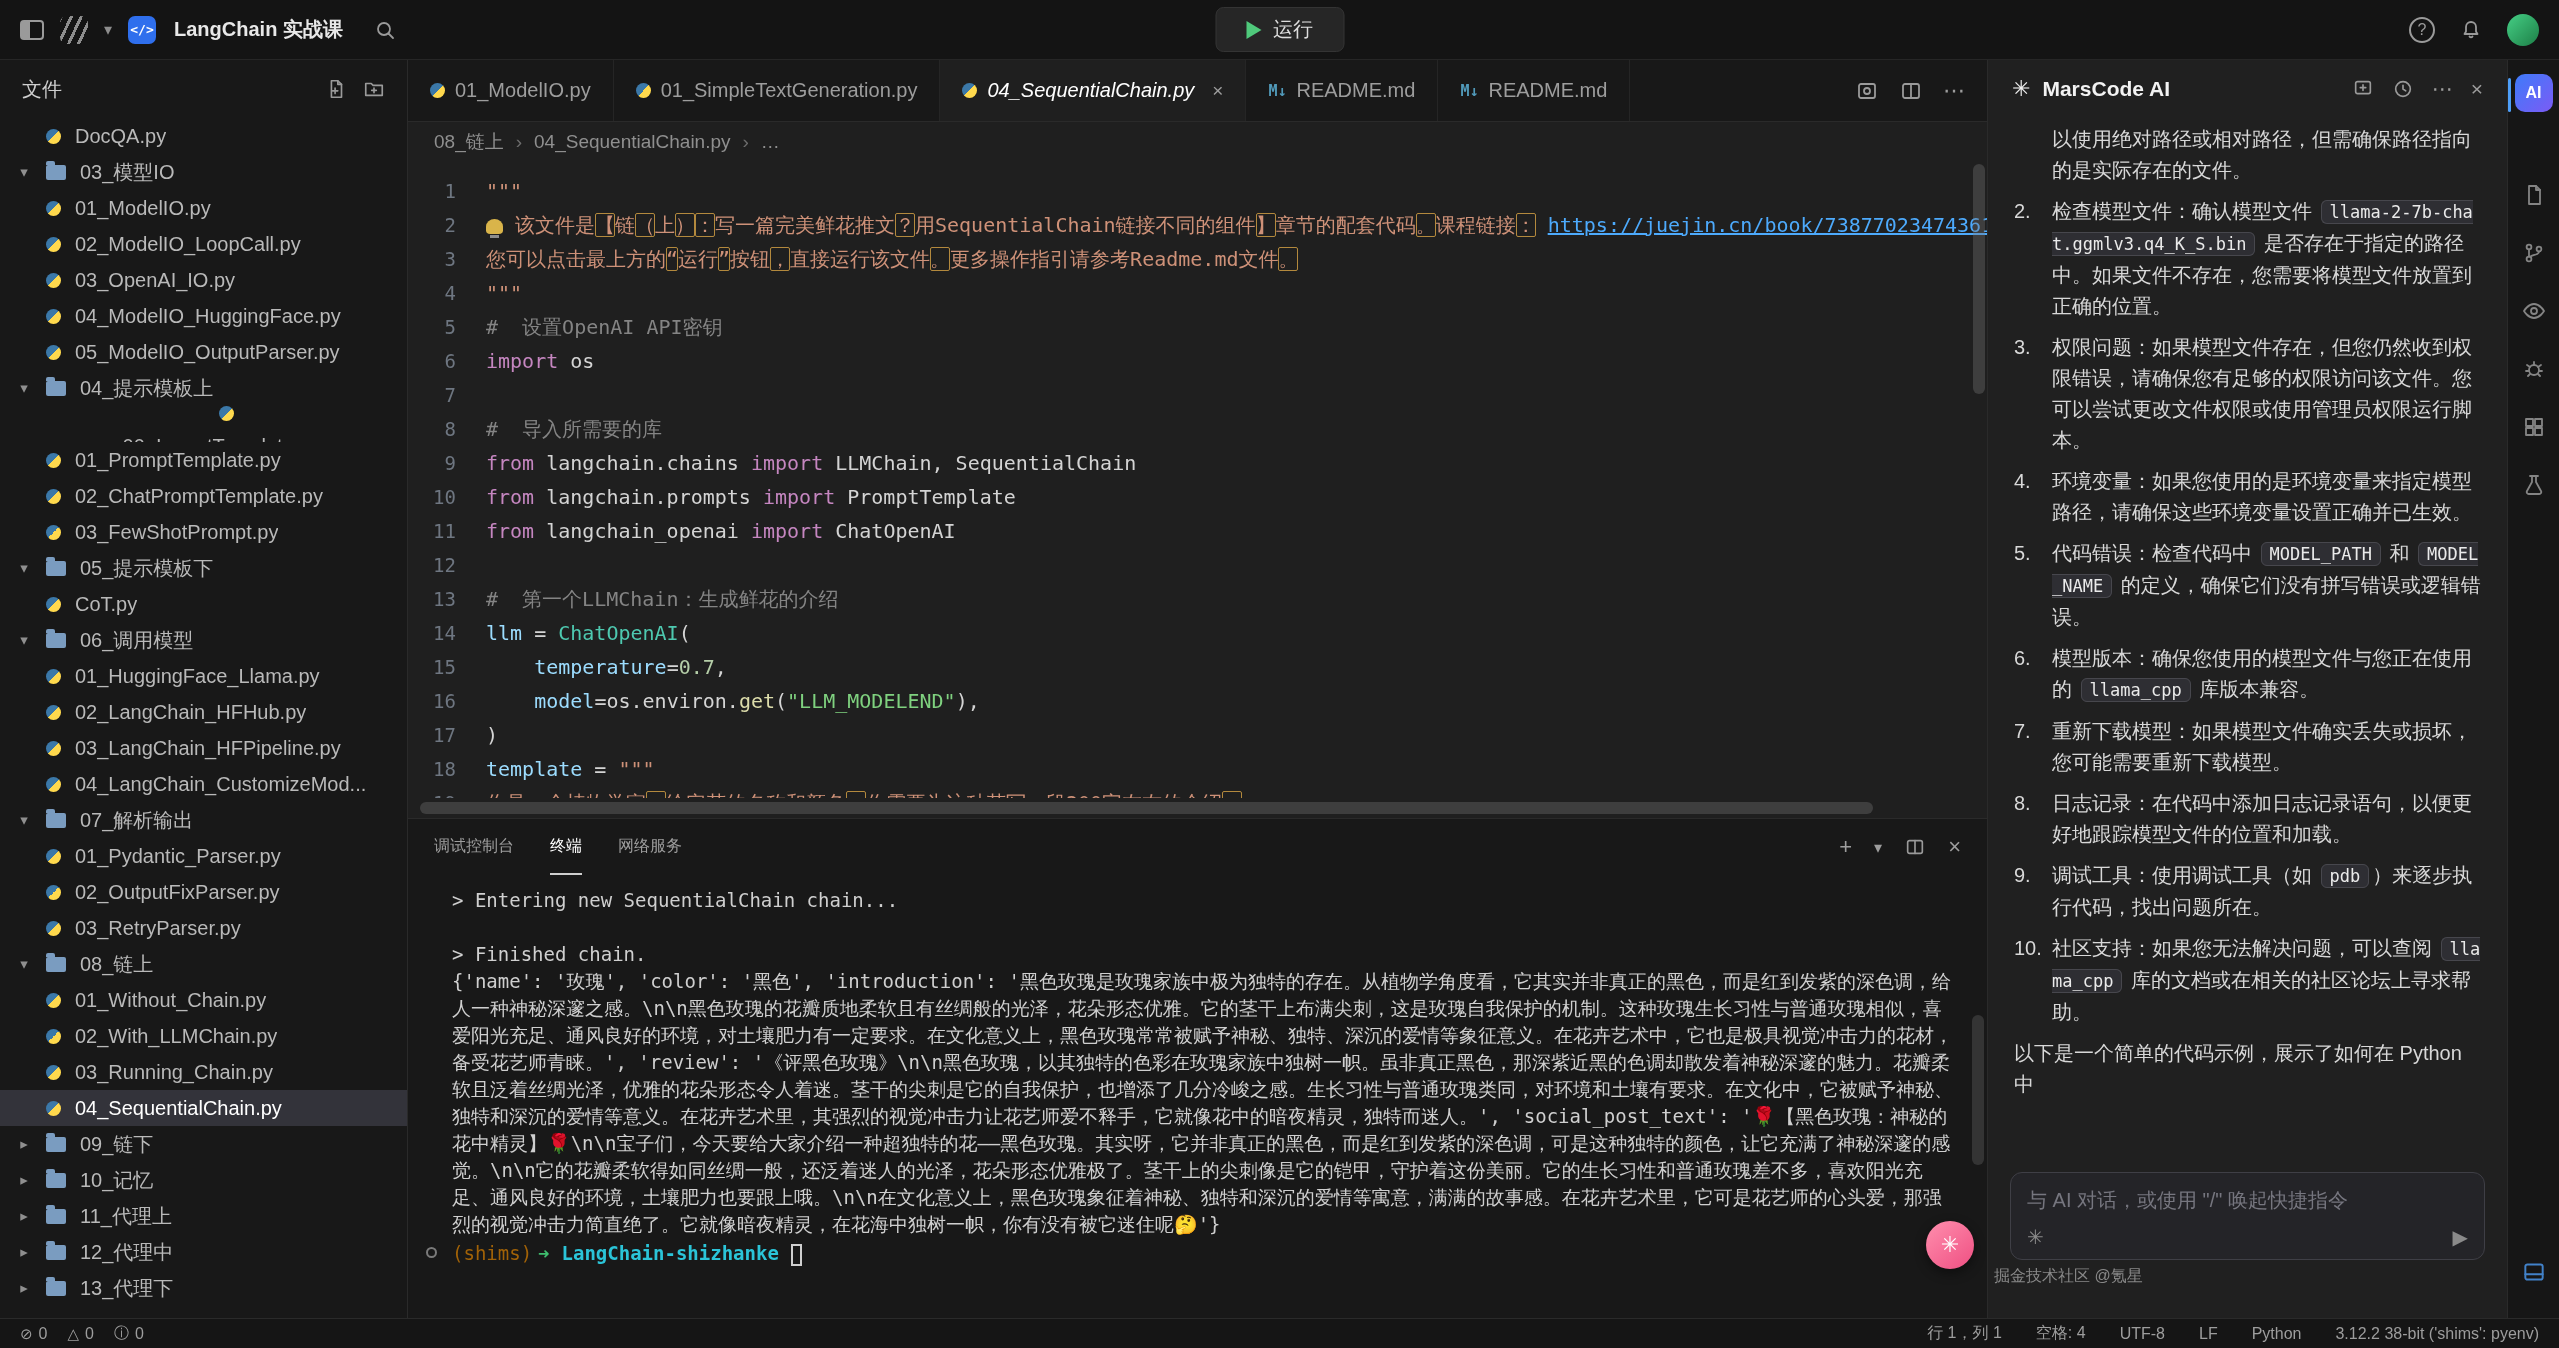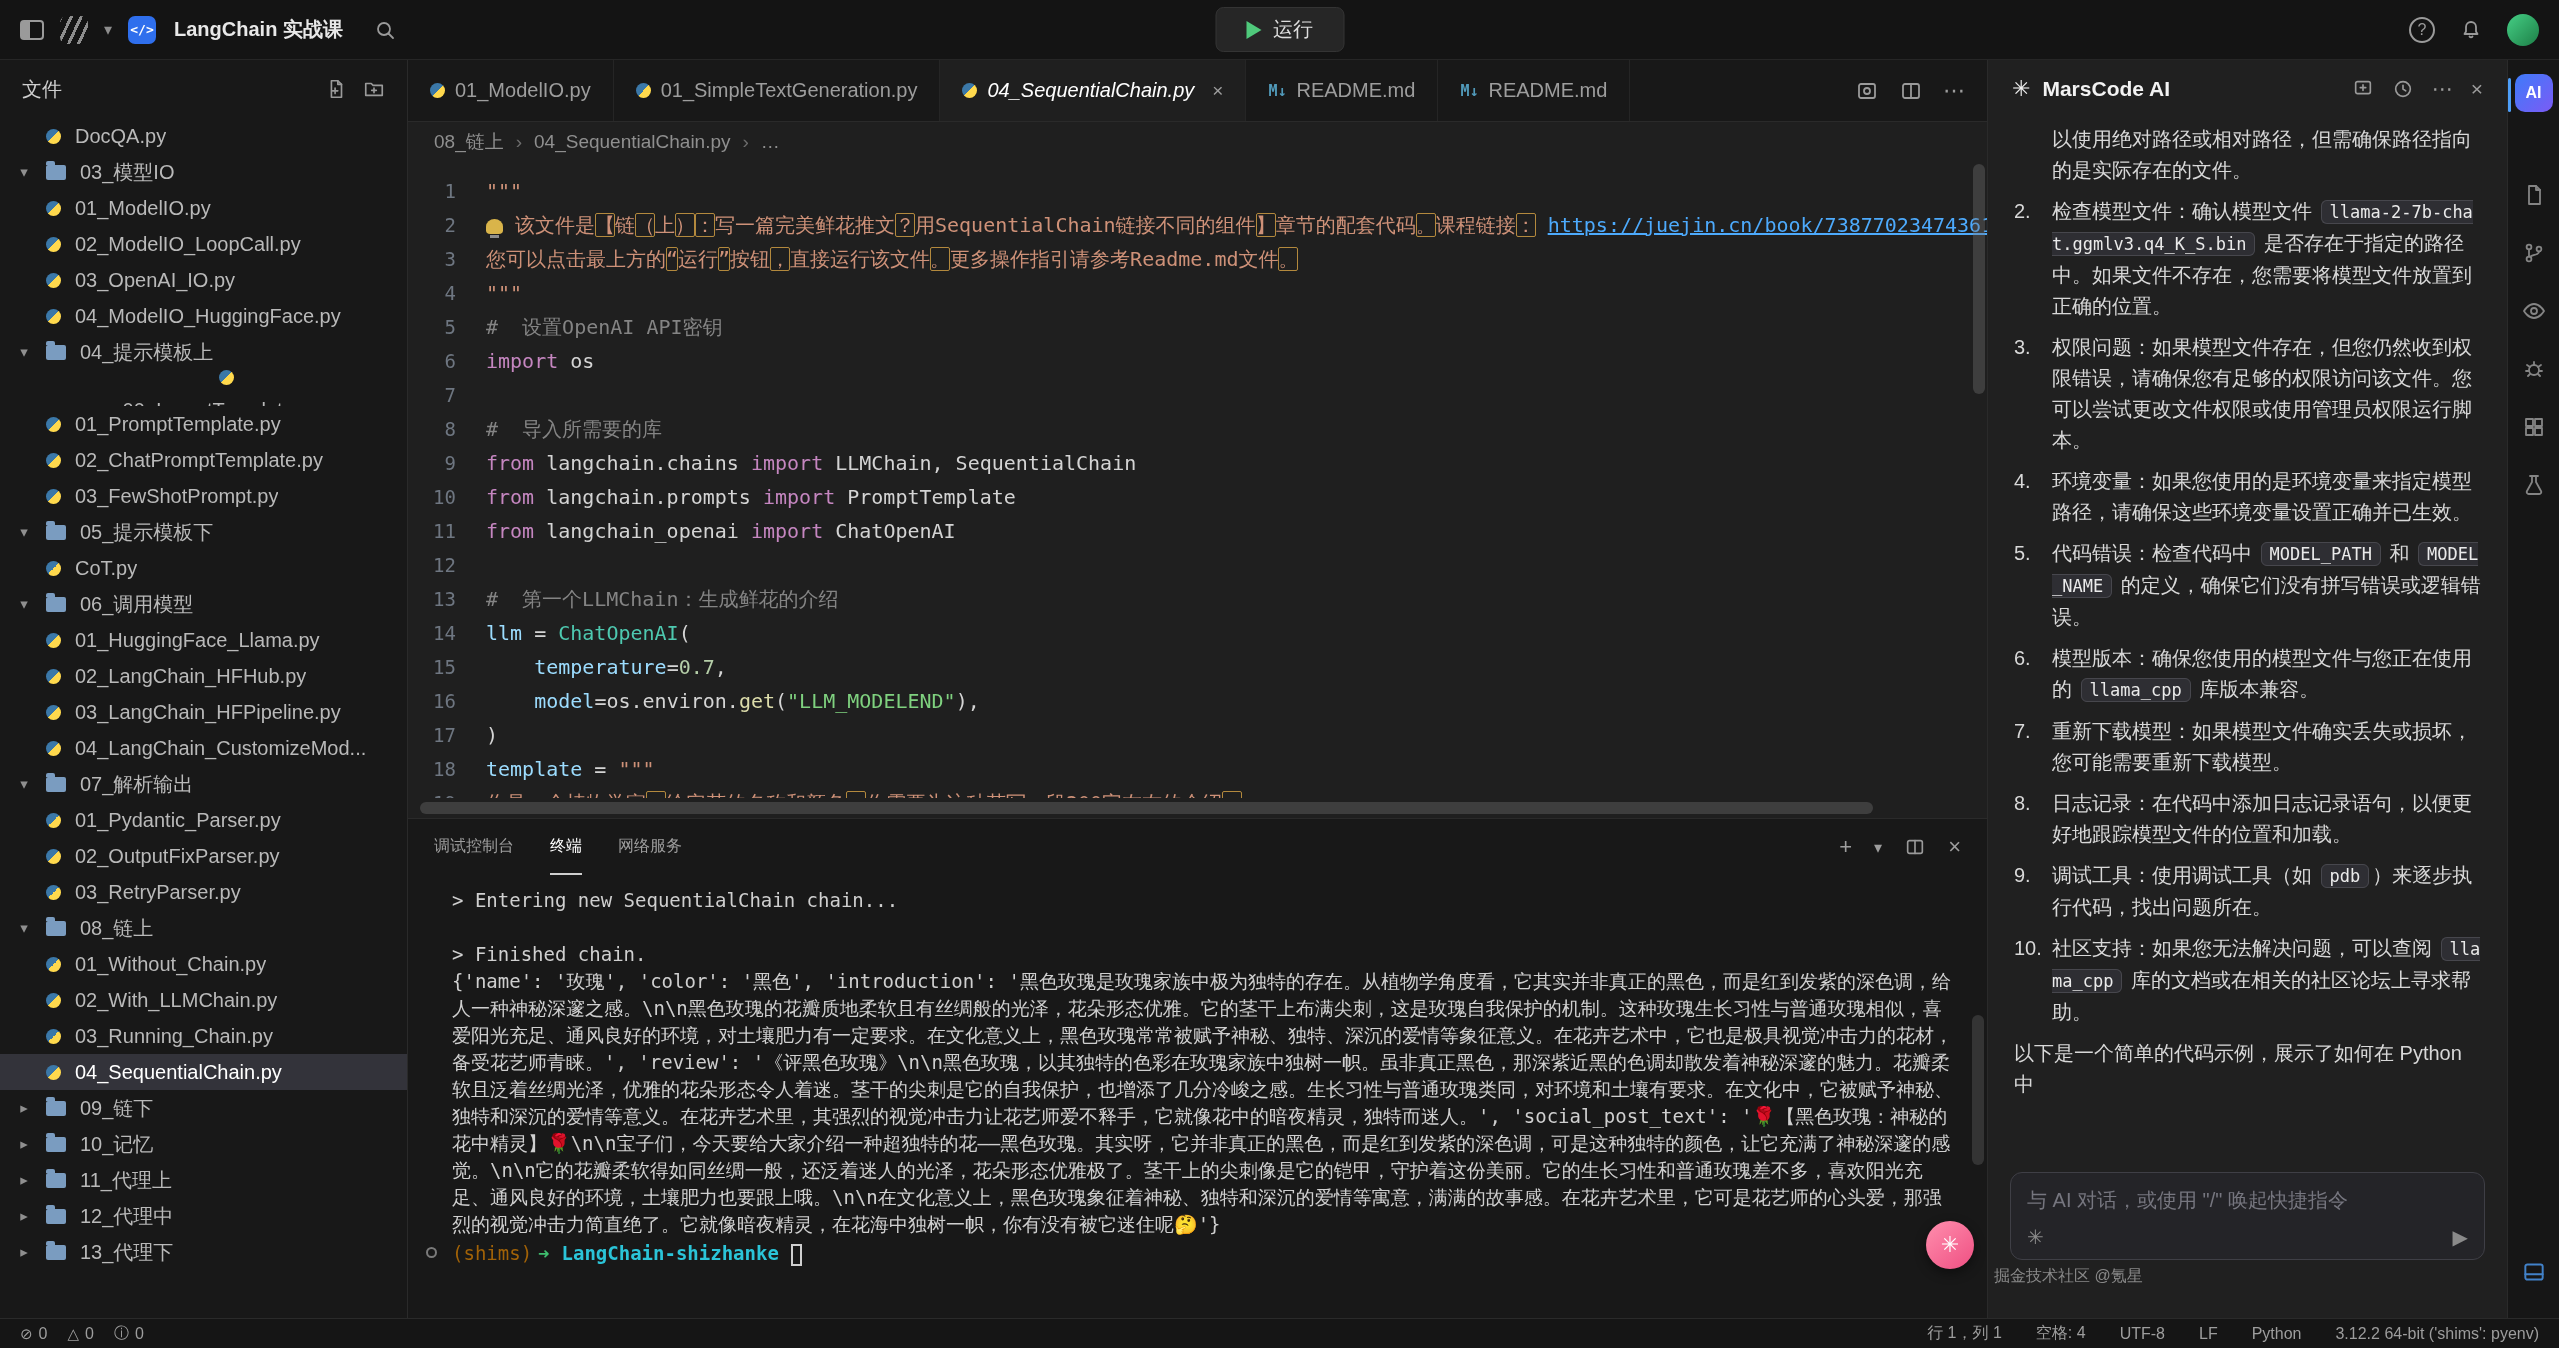--- a/index.html
+++ b/index.html
@@ -194,20 +194,24 @@
             <span class="pydot" data-interactable="false"></span>
             <span class="tlabel" data-interactable="false">02_ModelIO_LoopCall.py</span>
           </div>
           <div class="trow" data-interactable="true" style="padding-left: 46px;">
             <span class="pydot" data-interactable="false"></span>
             <span class="tlabel" data-interactable="false">03_OpenAI_IO.py</span>
           </div>
           <div class="trow" data-interactable="true" style="padding-left: 46px;">
             <span class="pydot" data-interactable="false"></span>
             <span class="tlabel" data-interactable="false">04_ModelIO_HuggingFace.py</span>
+          </div>
+          <div class="trow" data-interactable="true" style="padding-left: 46px;">
+            <span class="pydot" data-interactable="false"></span>
+            <span class="tlabel" data-interactable="false">05_ModelIO_OutputParser.py</span>
           </div>
           <div class="trow" data-interactable="true" style="padding-left: 16px;">
             <span class="chev" data-interactable="false">▾</span>
             <span class="fold-ic" data-interactable="false"></span>
             <span class="tlabel" data-interactable="false">04_提示模板上</span>
           </div>
           <div class="trow" data-interactable="true" style="padding-left: 46px; flex-direction: column;">
             <span class="pydot" data-interactable="false"></span>
             <span class="tlabel" data-interactable="false">00_ImportTemplates.py</span>
           </div>
@@ -567,19 +571,19 @@
           <span class="sb-glyph" data-interactable="false">ⓘ</span>
           <span data-interactable="false">0</span>
         </span>
       </span>
     <span id="sb-right">
         <span class="sb-item" data-interactable="true">行 1，列 1</span>
         <span class="sb-item" data-interactable="true">空格: 4</span>
         <span class="sb-item" data-interactable="true">UTF-8</span>
         <span class="sb-item" data-interactable="true">LF</span>
         <span class="sb-item" data-interactable="true">Python</span>
-        <span class="sb-item" data-interactable="true">3.12.2 64-bit ('shims': pyenv)</span>
+        <span class="sb-item" data-interactable="true">3.12.2 38-bit ('shims': pyenv)</span>
       </span>
   </footer>
 
   <div id="float-badge" data-interactable="true">✳</div>
   <div id="watermark" data-interactable="false">掘金技术社区 @氪星</div>
 </div>
 
 </body></html>

